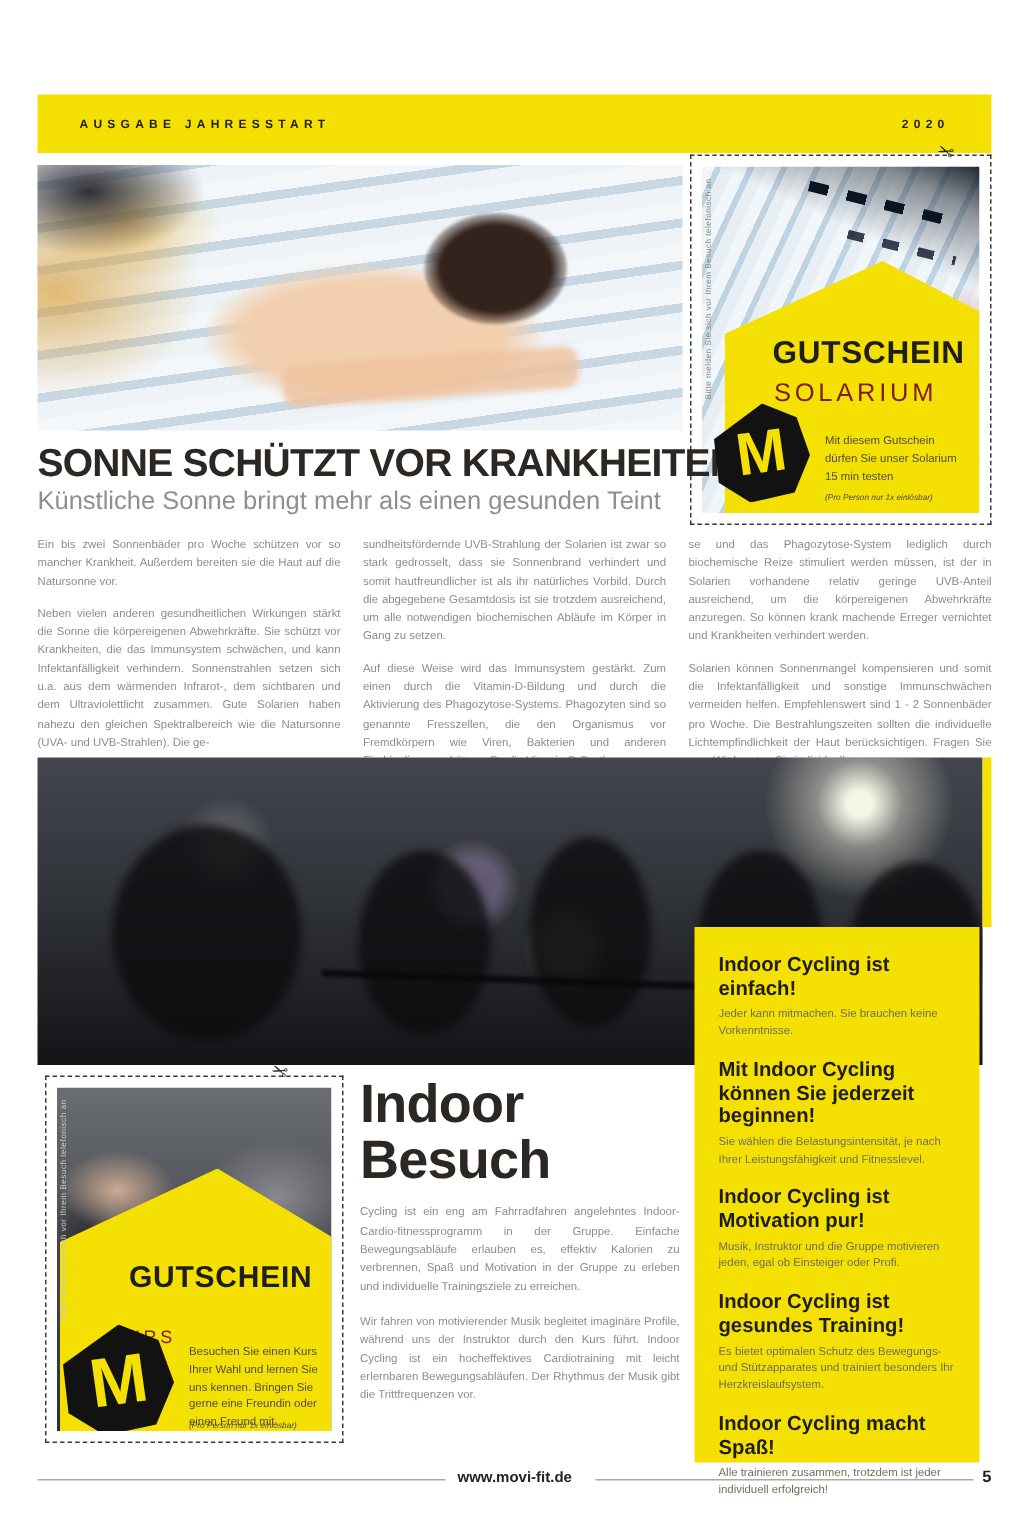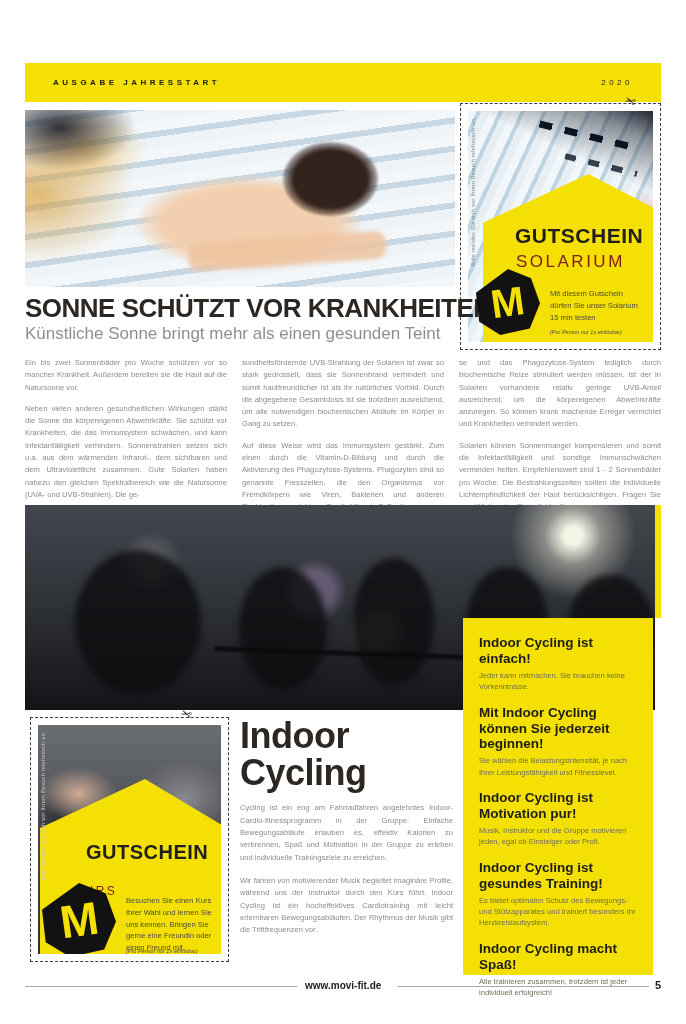--- a/index.html
+++ b/index.html
@@ -9,21 +9,21 @@
   }
   *{margin:0;padding:0;box-sizing:border-box;}
   html,body{background:#fff;}
   body{font-family:"Liberation Sans",sans-serif;}
   .page{position:relative;width:686px;height:1024px;background:#fff;overflow:hidden;}
 
   
   .header-bar{position:absolute;left:25px;top:63px;width:636px;height:39px;background:var(--yellow);
     display:flex;align-items:center;justify-content:space-between;padding:0 28px;}
   .header-bar .issue{font-size:8px;font-weight:bold;letter-spacing:3.5px;color:#1f1e1a;}
-  .header-bar .year{font-size:8px;font-weight:normal;letter-spacing:3.5px;color:#1f1e1a;}
+  .header-bar .year{font-size:8px;font-weight:bold;letter-spacing:3.5px;color:#1f1e1a;}
 
   
   .sun-photo{position:absolute;left:25px;top:110px;width:430px;height:177px;overflow:hidden;
     background:
       radial-gradient(ellipse 110px 60px at 8% 10%, rgba(28,28,38,.9), transparent 70%),
       radial-gradient(ellipse 140px 100px at 3% 48%, rgba(216,152,44,.65), transparent 70%),
       radial-gradient(ellipse 90px 55px at 14% 22%, rgba(230,176,60,.6), transparent 70%),
       repeating-linear-gradient(172deg,#f3f7fa 0 11px,#c7d8e4 11px 17px,#edf3f7 17px 28px);}
   .sun-photo .skin{position:absolute;left:26%;top:38%;width:52%;height:52%;border-radius:50%;
     background:radial-gradient(ellipse at 50% 50%, #f2cfae 0 55%, rgba(242,207,174,0) 75%);filter:blur(2px);}
@@ -212,21 +212,21 @@
         <span>M</span>
       </div>
       <div class="voucher-text">Besuchen Sie einen Kurs Ihrer Wahl und lernen Sie uns kennen. Bringen Sie gerne eine Freundin oder einen Freund mit.</div>
       <div class="voucher-note">(Pro Person nur 1x einlösbar)</div>
     </div>
   </div>
 
   <div class="cycling-article">
     <div class="cycling-title">
       <div>Indoor</div>
-      <div>Cycling</div>
+      <div>Besuch</div>
     </div>
     <p>Cycling ist ein eng am Fahrradfahren angelehntes Indoor-Cardio-fitnessprogramm in der Gruppe. Einfache Bewegungsabläufe erlauben es, effektiv Kalorien zu verbrennen, Spaß und Motivation in der Gruppe zu erleben und individuelle Trainingsziele zu erreichen.</p>
     <p>Wir fahren von motivierender Musik begleitet imaginäre Profile, während uns der Instruktor durch den Kurs führt. Indoor Cycling ist ein hocheffektives Cardiotraining mit leicht erlernbaren Bewegungsabläufen. Der Rhythmus der Musik gibt die Trittfrequenzen vor.</p>
   </div>
 
   <div class="benefits">
     <div class="benefit">
       <h3>Indoor Cycling ist einfach!</h3>
       <p>Jeder kann mitmachen. Sie brauchen keine Vorkenntnisse.</p>
     </div>

